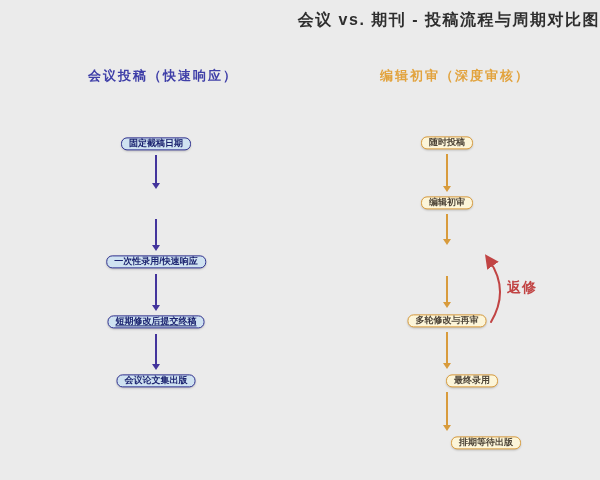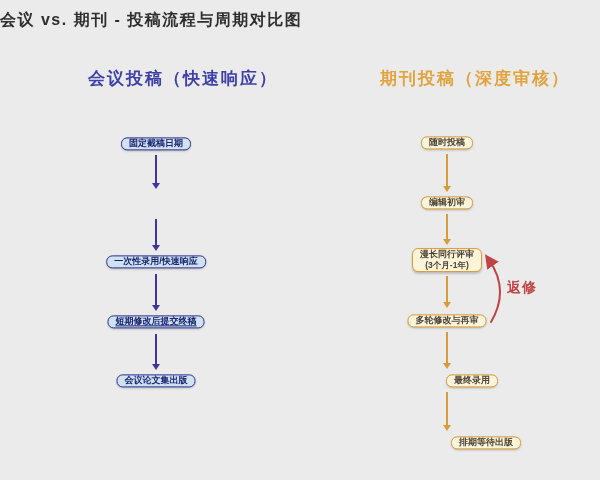--- a/index.html
+++ b/index.html
@@ -2,24 +2,24 @@
 <html style="--background: #ebebeb; --title_text: #2e2e2e; --conf_header: #3f3fa8; --conf_node_bg: #cfe2f1; --conf_node_border: #2d2f8f; --conf_node_text: #1c2470; --conf_arrow: #43349c; --journal_header: #e2a33e; --journal_node_bg: #fcf5d9; --journal_node_border: #d89b3c; --journal_node_text: #4c4336; --journal_arrow: #d89b3c; --feedback: #c14444;"><head>
 <meta charset="utf-8">
 <style>
   html,body{margin:0;padding:0;background:#ebebeb;}
   .canvas{
     position:relative;width:600px;height:480px;overflow:hidden;
     background:var(--background);
     font-family:"Liberation Sans", sans-serif;
   }
   .title{
-    position:absolute;top:10px;left:0;width:100%;text-align:left;
+    position:absolute;top:10px;left:0;width:100%;text-align:right;
     font-size:16px;font-weight:bold;letter-spacing:1.5px;color:var(--title_text);
   }
-  .col-header{position:absolute;top:67px;font-size:17px;font-weight:bold;letter-spacing:2px;}
+  .col-header{position:absolute;top:67px;font-size:13px;font-weight:bold;letter-spacing:2px;}
   .conf-header{left:88px;color:var(--conf_header);}
   .journal-header{left:380px;color:var(--journal_header);}
 
   .node{
     position:absolute;transform:translate(-50%,-50%);
     border-radius:6px;padding:0 7px;text-align:center;
     font-weight:bold;line-height:1.25;white-space:nowrap;
     box-shadow:0 1px 2px rgba(0,0,0,0.18);
   }
   .node .nl{display:block;font-size:9px;}
@@ -45,21 +45,21 @@
   }
 </style>
 </head>
 <body>
 
 <div class="canvas">
 
   <div class="title">会议 vs. 期刊 - 投稿流程与周期对比图</div>
 
   <div class="col-header conf-header">会议投稿（快速响应）</div>
-  <div class="col-header journal-header">期刊投稿（深度审核）</div>
+  <div class="col-header journal-header">编辑初审（深度审核）</div>
 
   <div class="node conf-node" style="left:156px;top:144px;">
     <span class="nl">固定截稿日期</span>
   </div>
   <div class="node conf-node" style="left:156px;top:262px;">
     <span class="nl">一次性录用/快速响应</span>
   </div>
   <div class="node conf-node" style="left:156px;top:322px;text-decoration:underline;">
     <span class="nl">短期修改后提交终稿</span>
   </div>
@@ -82,24 +82,20 @@
   <div class="arrow conf-arrow" style="left:156px;top:334px;height:36px;">
       <i class="shaft"></i>
       <i class="head"></i>
     </div>
 
   <div class="node journal-node" style="left:447px;top:143px;">
     <span class="nl">随时投稿</span>
   </div>
   <div class="node journal-node" style="left:447px;top:203px;">
     <span class="nl">编辑初审</span>
-  </div>
-  <div class="node journal-node" style="left:447px;top:260px;">
-    <span class="nl">漫长同行评审</span>
-    <span class="ns">(3个月-1年)</span>
   </div>
   <div class="node journal-node" style="left:447px;top:321px;">
     <span class="nl">多轮修改与再审</span>
   </div>
   <div class="node journal-node" style="left:472px;top:381px;">
     <span class="nl">最终录用</span>
   </div>
   <div class="node journal-node" style="left:447px;top:443px;margin-left:39px;">
     <span class="nl">排期等待出版</span>
   </div>

